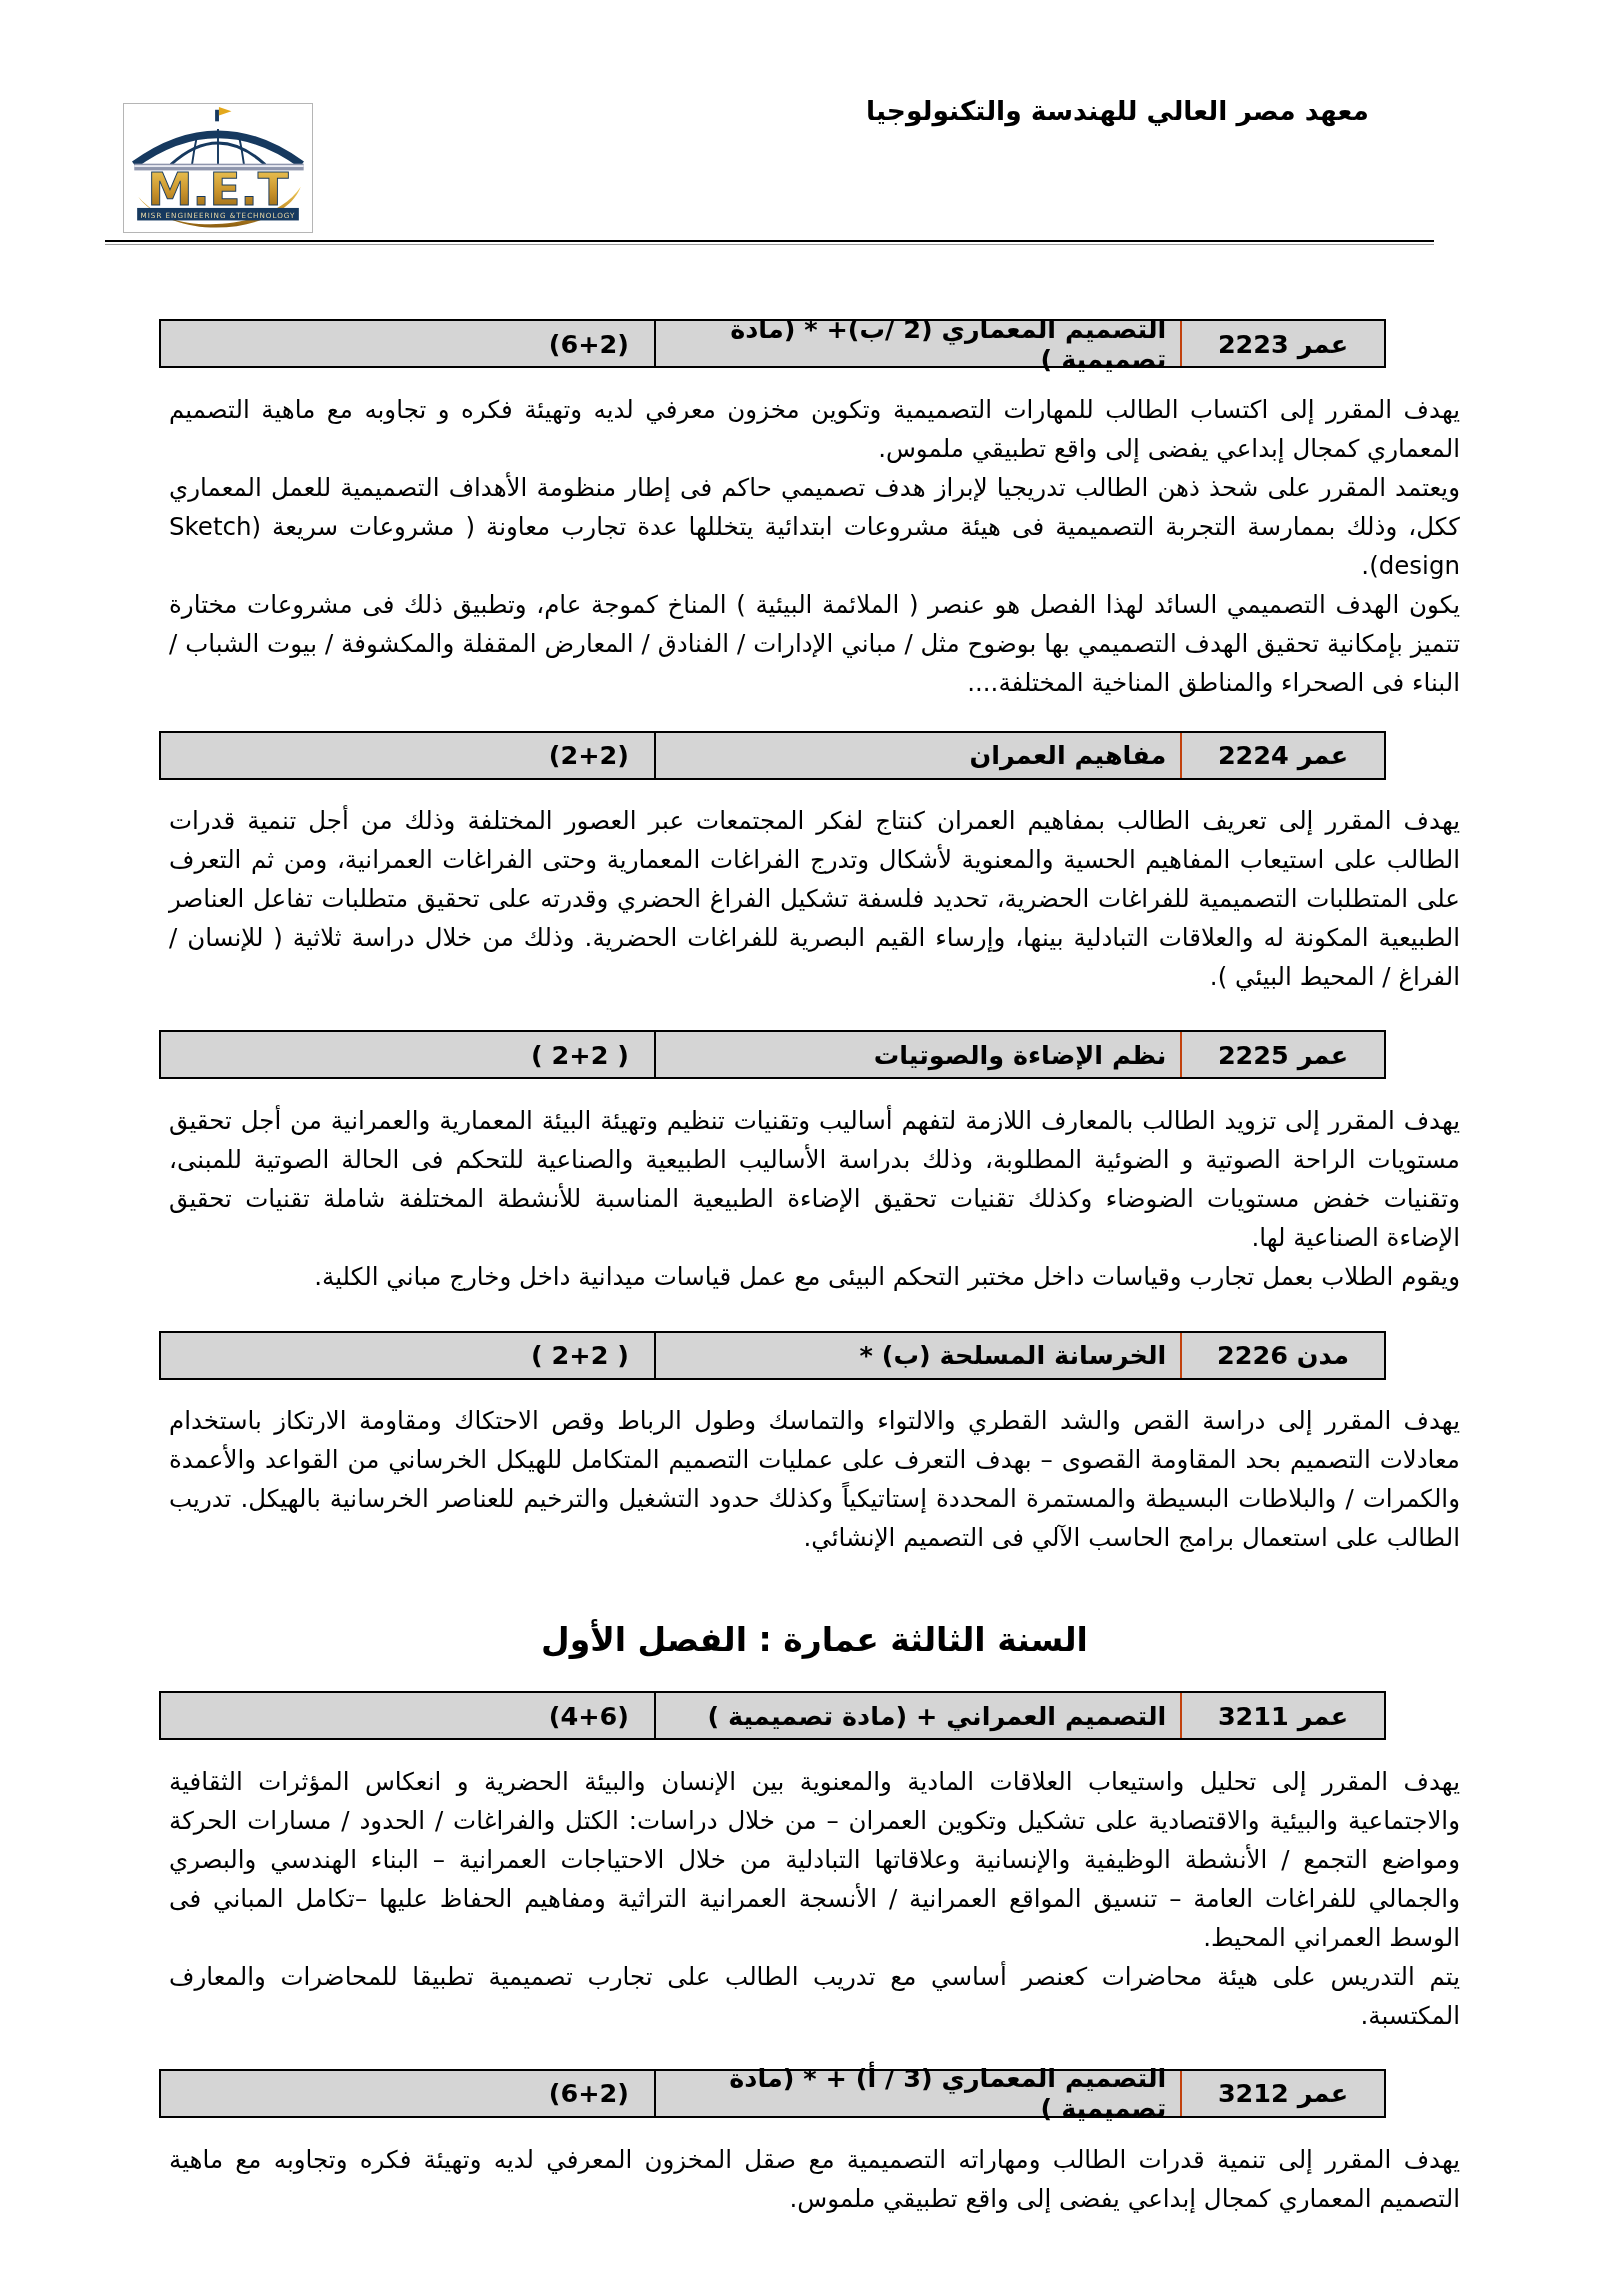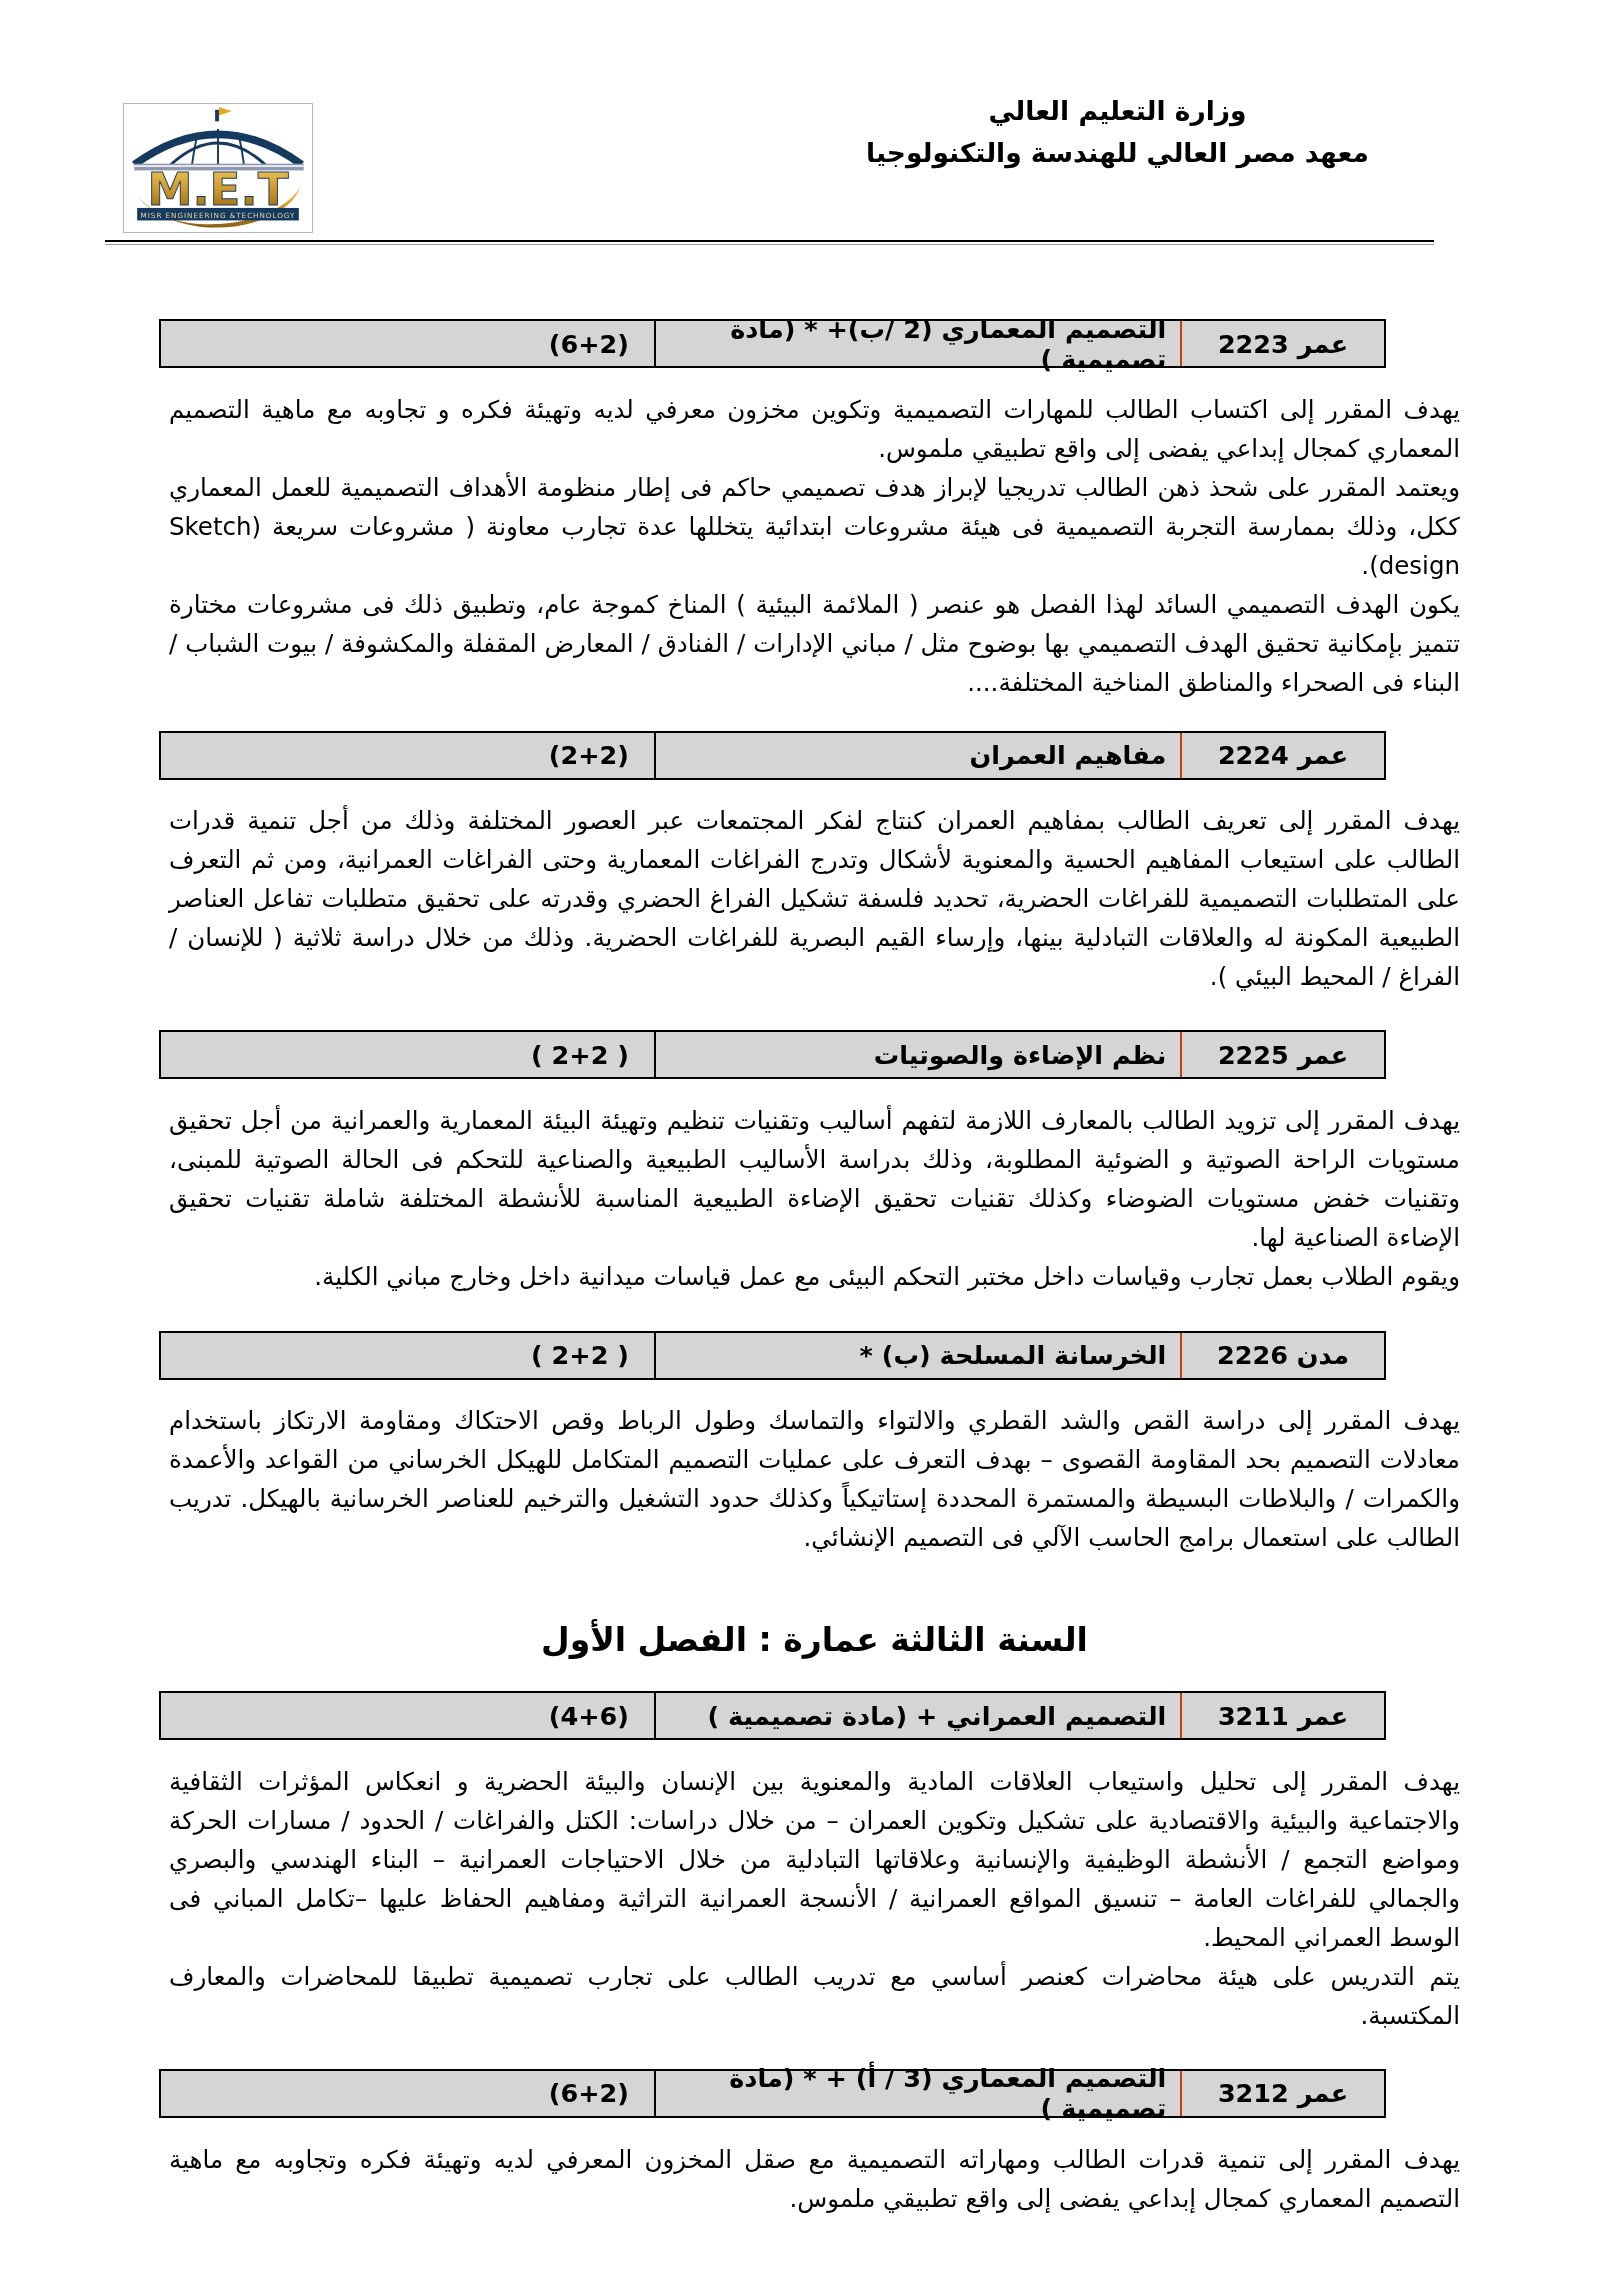--- a/index.html
+++ b/index.html
@@ -82,21 +82,20 @@
           <path d="M98,3 L111,7.5 L98,12 Z" fill="#e3a81c"></path>
           <rect x="10" y="62" width="176" height="7" fill="#8f96ad"></rect>
           <rect x="10" y="63.5" width="176" height="2" fill="#e8eaf2"></rect>
         </g>
         <text x="97" y="105" text-anchor="middle" font-size="47" font-weight="bold" font-family="'DejaVu Sans', sans-serif" fill="url(#gold)" stroke="#16395f" stroke-width="1">M.E.T</text>
         <rect x="13" y="108" width="168" height="13" fill="#16395f"></rect>
         <text x="97" y="118" text-anchor="middle" font-size="7.5" letter-spacing="1" font-family="'DejaVu Sans', sans-serif" fill="#e9d8a6">MISR ENGINEERING &amp;TECHNOLOGY</text>
       </svg>
     </div>
     <div class="header-titles">
-      <div>وزارة التعليم العالي</div>
       <div>معهد مصر العالي للهندسة والتكنولوجيا</div>
     </div>
   </div>
 
   <div class="header-rule"></div>
 
   <div class="course-table mt75">
     <div class="cell-code">عمر 2223</div>
     <div class="cell-title">التصميم المعماري (2 /ب)+ * (مادة تصميمية )</div>
     <div class="cell-credits">(6+2)</div>

